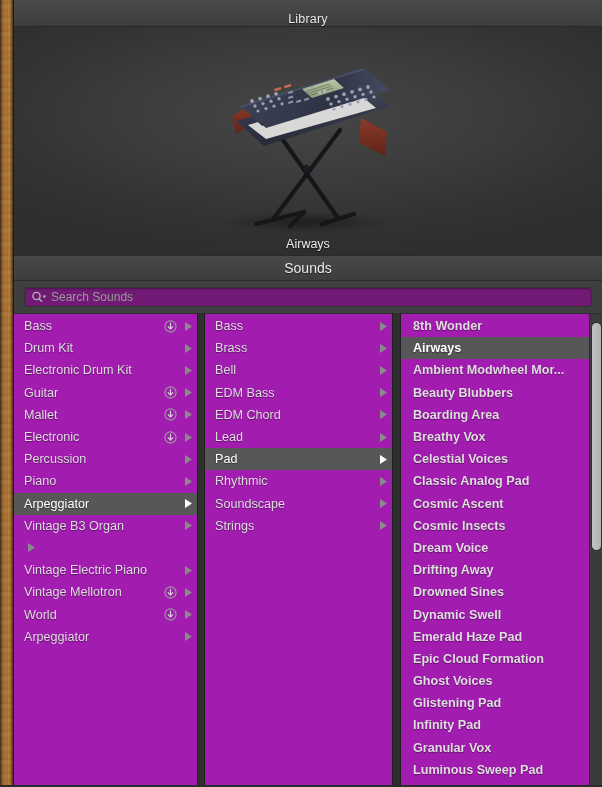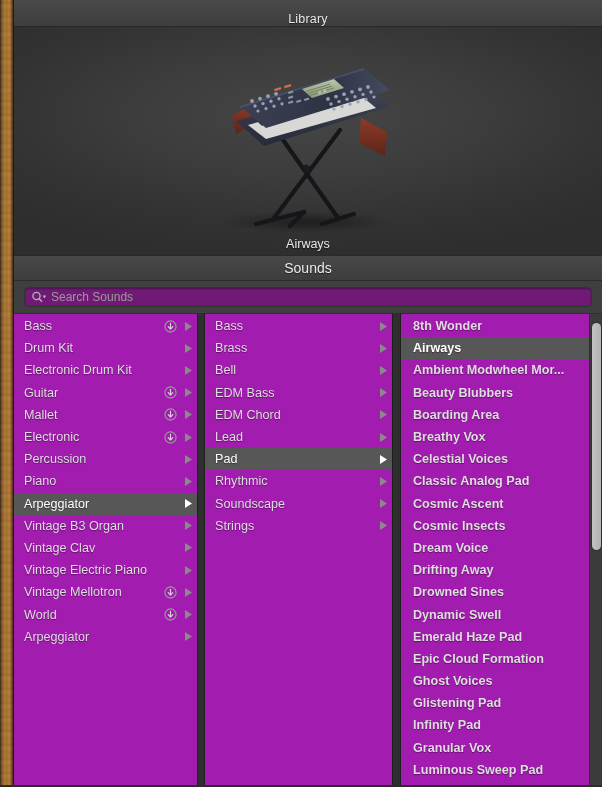--- a/index.html
+++ b/index.html
@@ -447,21 +447,20 @@
             </li>
             <li class="row">
               <span class="label">Vintage B3 Organ</span>
               <span class="arrow">
                 <svg width="9" height="11" viewBox="0 0 9 11">
                   <polygon points="1,1 8,5.5 1,10" fill="#8a8a8a"></polygon>
                 </svg>
               </span>
             </li>
             <li class="row">
-              <span class="label">Vintage Clav</span>
               <span class="arrow">
                 <svg width="9" height="11" viewBox="0 0 9 11">
                   <polygon points="1,1 8,5.5 1,10" fill="#8a8a8a"></polygon>
                 </svg>
               </span>
             </li>
             <li class="row">
               <span class="label">Vintage Electric Piano</span>
               <span class="arrow">
                 <svg width="9" height="11" viewBox="0 0 9 11">

